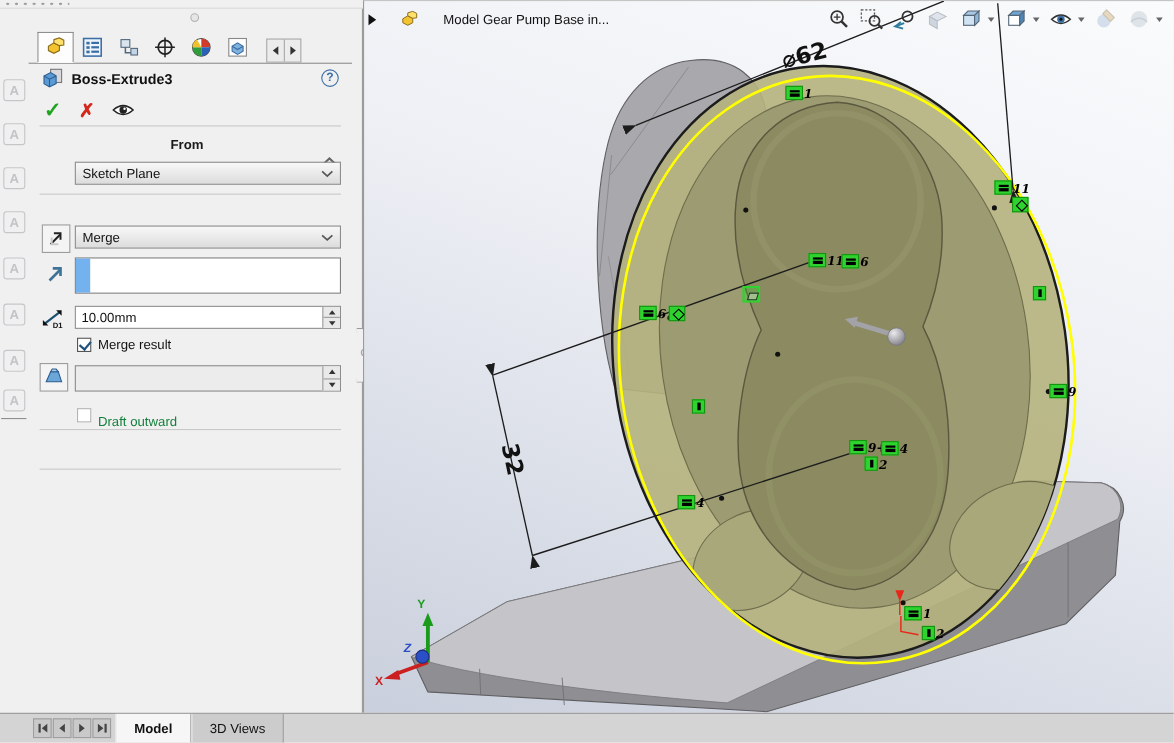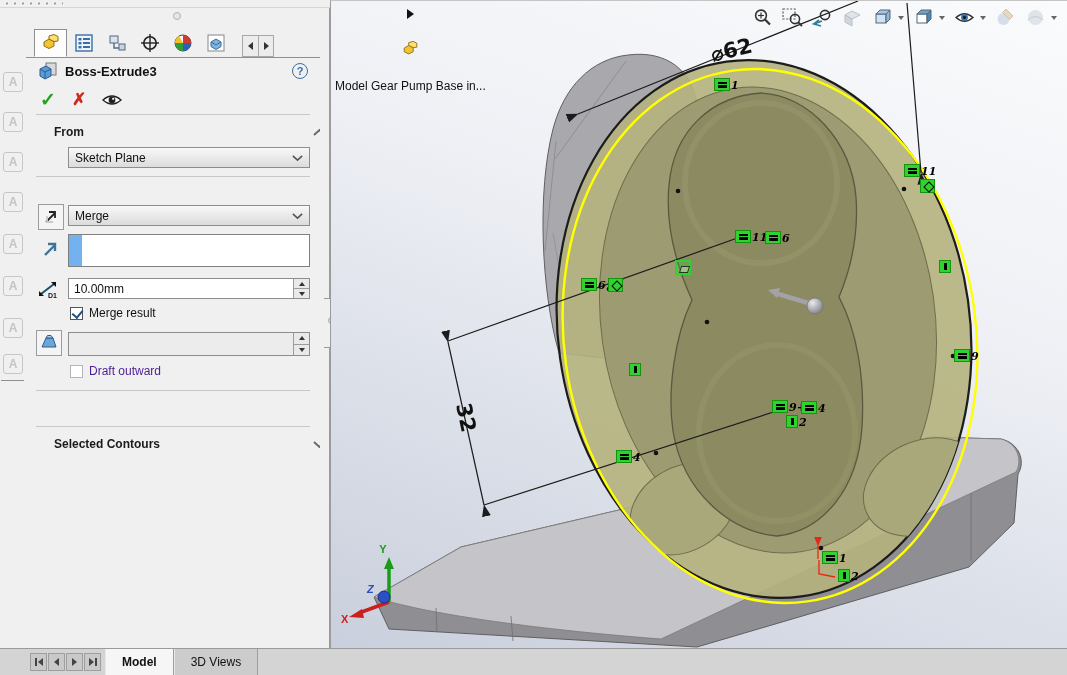--- a/index.html
+++ b/index.html
@@ -36,21 +36,21 @@
   #pm-title { position:absolute; left:12px; top:52px; width:270px; height:22px; display:flex; align-items:center; gap:7px;justify-content:flex-end; }
   #pm-title .t { font-weight:bold; font-size:13px; color:#111; }
   #pm-help { margin-left:auto; width:16px; height:16px; border:1.4px solid #3a6ea5; border-radius:50%;
     color:#3a6ea5; font:bold 11px "Liberation Sans",sans-serif; display:flex; align-items:center; justify-content:center; }
 
   #pm-actions { position:absolute; left:14px; top:80px; display:flex; align-items:center; gap:16px; }
   .chk-ok { color:#1ea51e; font-size:19px; font-weight:bold; }
   .chk-x  { color:#d3291c; font-size:17px; font-weight:bold; }
   .pm-hr { position:absolute; left:10px; width:274px; border-top:1px solid #c9c9c9; }
 
-  .sec-head { position:absolute; left:28px; width:272px; height:16px; display:flex; align-items:center; }
+  .sec-head { position:absolute; left:8px; width:272px; height:16px; display:flex; align-items:center;flex-direction:column; }
   .sec-head .lbl { font-weight:bold; font-size:12px; color:#1a1a1a; }
   .sec-head .chev { margin-left:auto; }
   .chev svg { width:13px; height:9px; }
 
   .dd { position:absolute; left:42px; width:242px; height:21px; border:1px solid #8d8d8d;
     background:linear-gradient(#f8f8f8,#dcdcdc); display:flex; align-items:center; padding:0 6px; font-size:12px; color:#111; }
   .dd .dchev { margin-left:auto; }
 
   .icon-btn { position:absolute; width:26px; height:26px; border:1px solid #9c9c9c; background:#f4f4f4;
     display:flex; align-items:center; justify-content:center; }
@@ -66,35 +66,35 @@
   .spinner span + span { border-top:1px solid #9c9c9c; }
   .tri-up { width:0;height:0;border-left:3.5px solid transparent;border-right:3.5px solid transparent;border-bottom:4px solid #333; }
   .tri-dn { width:0;height:0;border-left:3.5px solid transparent;border-right:3.5px solid transparent;border-top:4px solid #333; }
   .spin-field.disabled { background:#ececec; }
 
   .cb-row { position:absolute; display:flex; align-items:center; gap:6px; font-size:12px; color:#111; }
   .cb { width:13px; height:13px; border:1px solid #555; background:#fff; position:relative; }
   .cb.checked::after { content:""; position:absolute; left:2.5px; top:0.5px; width:5px; height:8px;
     border-right:2px solid #20527e; border-bottom:2px solid #20527e; transform:rotate(40deg); }
   .cb.disabled { border-color:#b5b5b5; }
-  .dim-lbl { color:#4c1d95; }
+  .dim-lbl { color:#15803d;margin-top:12px; }
 
   
   #splitter { left:320px; top:8px; width:10px; height:640px; background:#f0f0f0; border-right:1px solid #9b9b9b; }
   #split-bump { left:324px; top:298px; width:13px; height:50px; background:#f0f0f0;
     border:1px solid #9b9b9b; border-left:none; border-radius:0 8px 8px 0; }
   #split-grip { left:328px; top:317px; width:7px; height:7px; border-radius:50%; background:#dedede; border:1px solid #a5a5a5; }
 
   
   #viewport { left:330px; top:0; width:737px; height:648px;
     background:linear-gradient(200deg,#fafbfc 0%, #eef0f5 40%, #c9cfdc 100%);
     border-left:1px solid #9b9b9b; border-top:1px solid #c5c5c5; }
   #scene { position:absolute; left:0; top:0; }
 
-  #breadcrumb { position:absolute; left:4px; top:8px; display:flex; align-items:center; gap:21px;flex-direction:column; }
+  #breadcrumb { position:absolute; left:4px; top:8px; display:flex; align-items:center; gap:21px; }
   #flyout-tri { width:0;height:0;border-top:5px solid transparent;border-bottom:5px solid transparent;border-left:7px solid #111; }
   #breadcrumb .txt { font-size:12px; color:#111; }
 
   #hud { position:absolute; top:6px; right:10px; display:flex; align-items:center; gap:9px; }
   .hud-ic { width:21px; height:21px; }
   .hud-ic svg { width:21px; height:21px; }
   .hud-ic.off { opacity:.4; }
   .mini-caret { width:0;height:0;border-left:3.5px solid transparent;border-right:3.5px solid transparent;border-top:4.5px solid #666; margin-left:-4px; }
 
   
@@ -301,26 +301,20 @@
   </div>
 
   <div class="cb-row" style="left:44px; top:356px">
     <span class="cb disabled"></span>
     <span class="dim-lbl">Draft outward</span>
   </div>
   <div class="pm-hr" style="top:382px"></div>
 
   <div class="pm-hr" style="top:418px"></div>
 
-  <div class="sec-head" style="top:428px">
-    <span class="lbl">Selected Contours</span>
-    <span class="chev"><svg viewBox="0 0 13 9">
-          <polyline points="1,2 6.5,7 12,2" fill="none" stroke="#666" stroke-width="1.8"></polyline>
-        </svg></span>
-  </div>
 </div>
 
 <div class="abs" id="splitter"></div>
 <div class="abs" id="split-bump"></div>
 <div class="abs" id="split-grip"></div>
 
 <div class="abs" id="viewport">
 
   <svg id="scene" width="737" height="648" viewBox="0 0 737 648">
     <defs>

